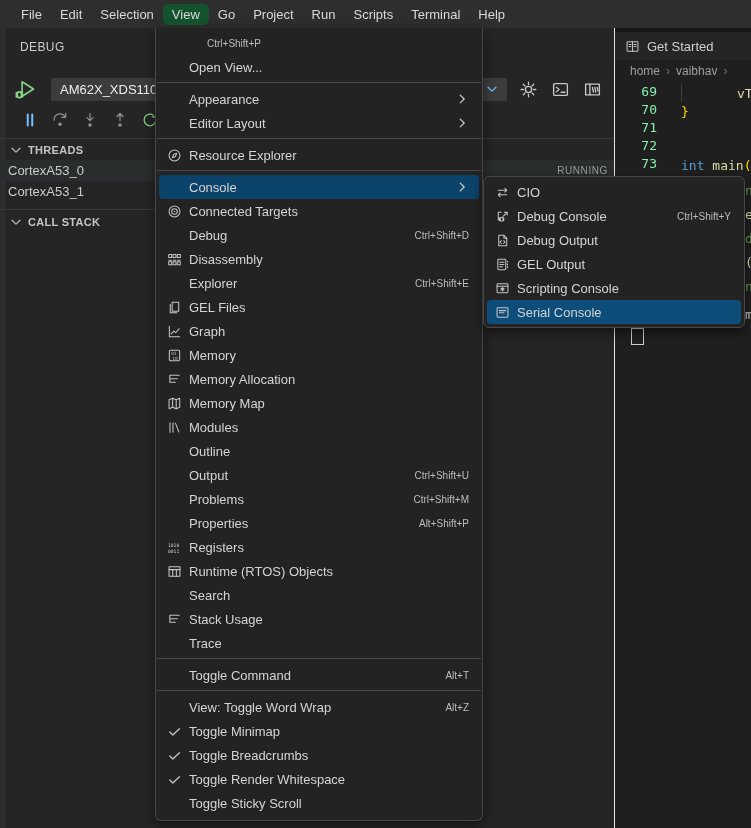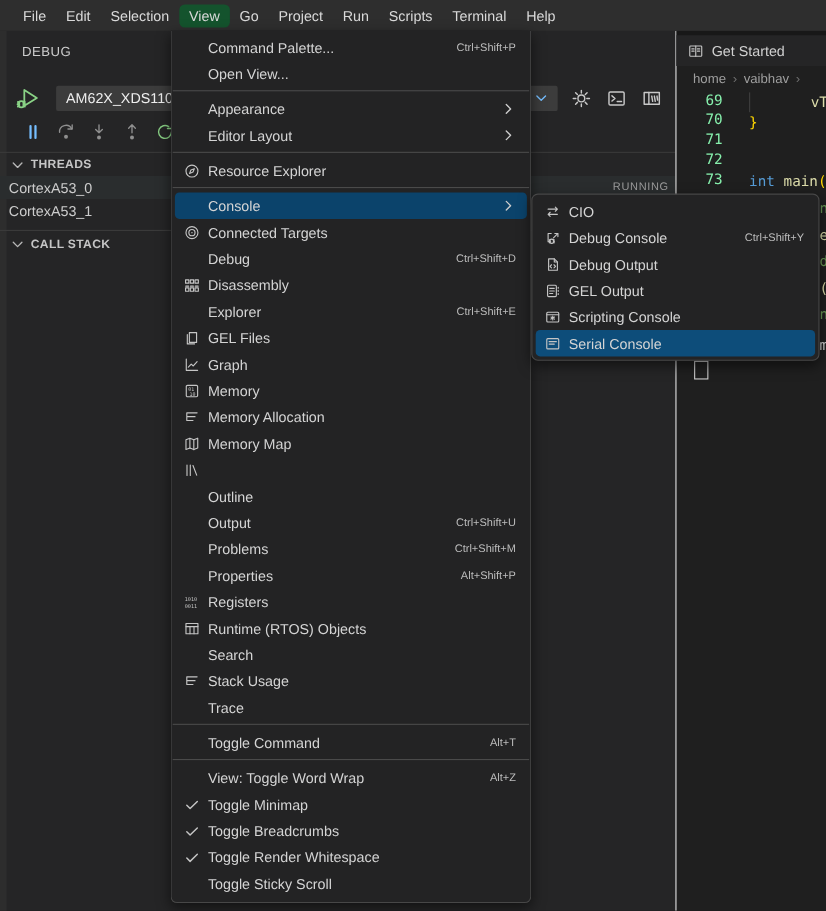--- a/index.html
+++ b/index.html
@@ -218,21 +218,20 @@
       <div class="mb-item">Project</div>
       <div class="mb-item">Run</div>
       <div class="mb-item">Scripts</div>
       <div class="mb-item">Terminal</div>
       <div class="mb-item">Help</div>
     </div>
 
   <div id="view-menu">
       <div class="mi">
         <span class="mi-icon"></span>
-        <span class="mi-label">Command Palette...</span>
         <span class="mi-shortcut">Ctrl+Shift+P</span>
       </div>
       <div class="mi">
         <span class="mi-icon"></span>
         <span class="mi-label">Open View...</span>
       </div>
       <div class="menu-sep"></div>
       <div class="mi">
         <span class="mi-icon"></span>
         <span class="mi-label">Appearance</span>
@@ -349,20 +348,21 @@
           </svg>
         </span>
         <span class="mi-label">Memory Map</span>
       </div>
       <div class="mi">
         <span class="mi-icon">
           <svg width="15" height="15" viewBox="0 0 16 16" fill="none" stroke="currentColor" stroke-width="1.1" stroke-linecap="round" stroke-linejoin="round">
             <path d="M3.2 3v10M6.4 3v10M9 3.4l3.6 9.3"></path>
           </svg>
         </span>
+        <span class="mi-label">Modules</span>
       </div>
       <div class="mi">
         <span class="mi-icon"></span>
         <span class="mi-label">Outline</span>
       </div>
       <div class="mi">
         <span class="mi-icon"></span>
         <span class="mi-label">Output</span>
         <span class="mi-shortcut">Ctrl+Shift+U</span>
       </div>

